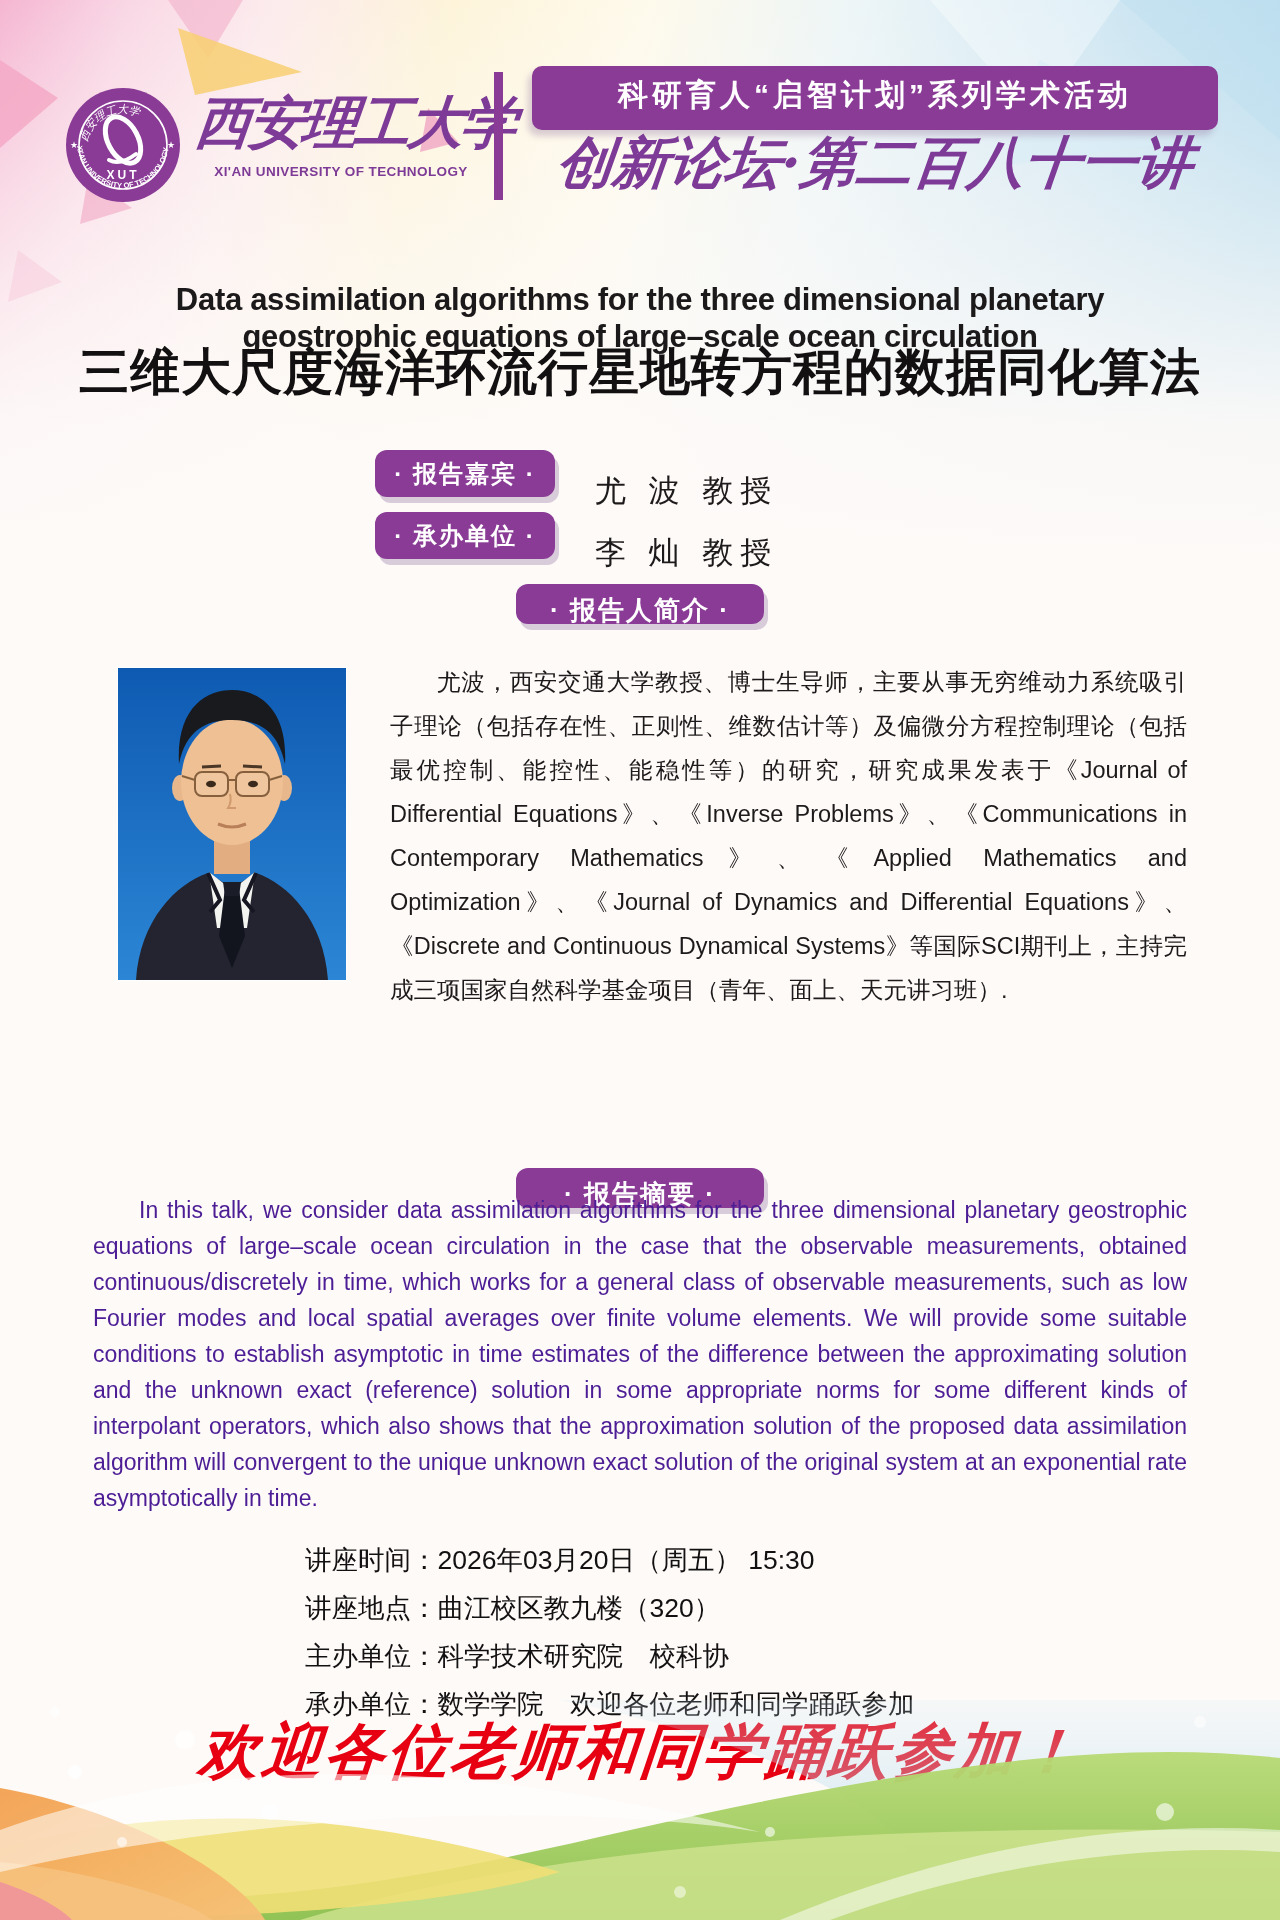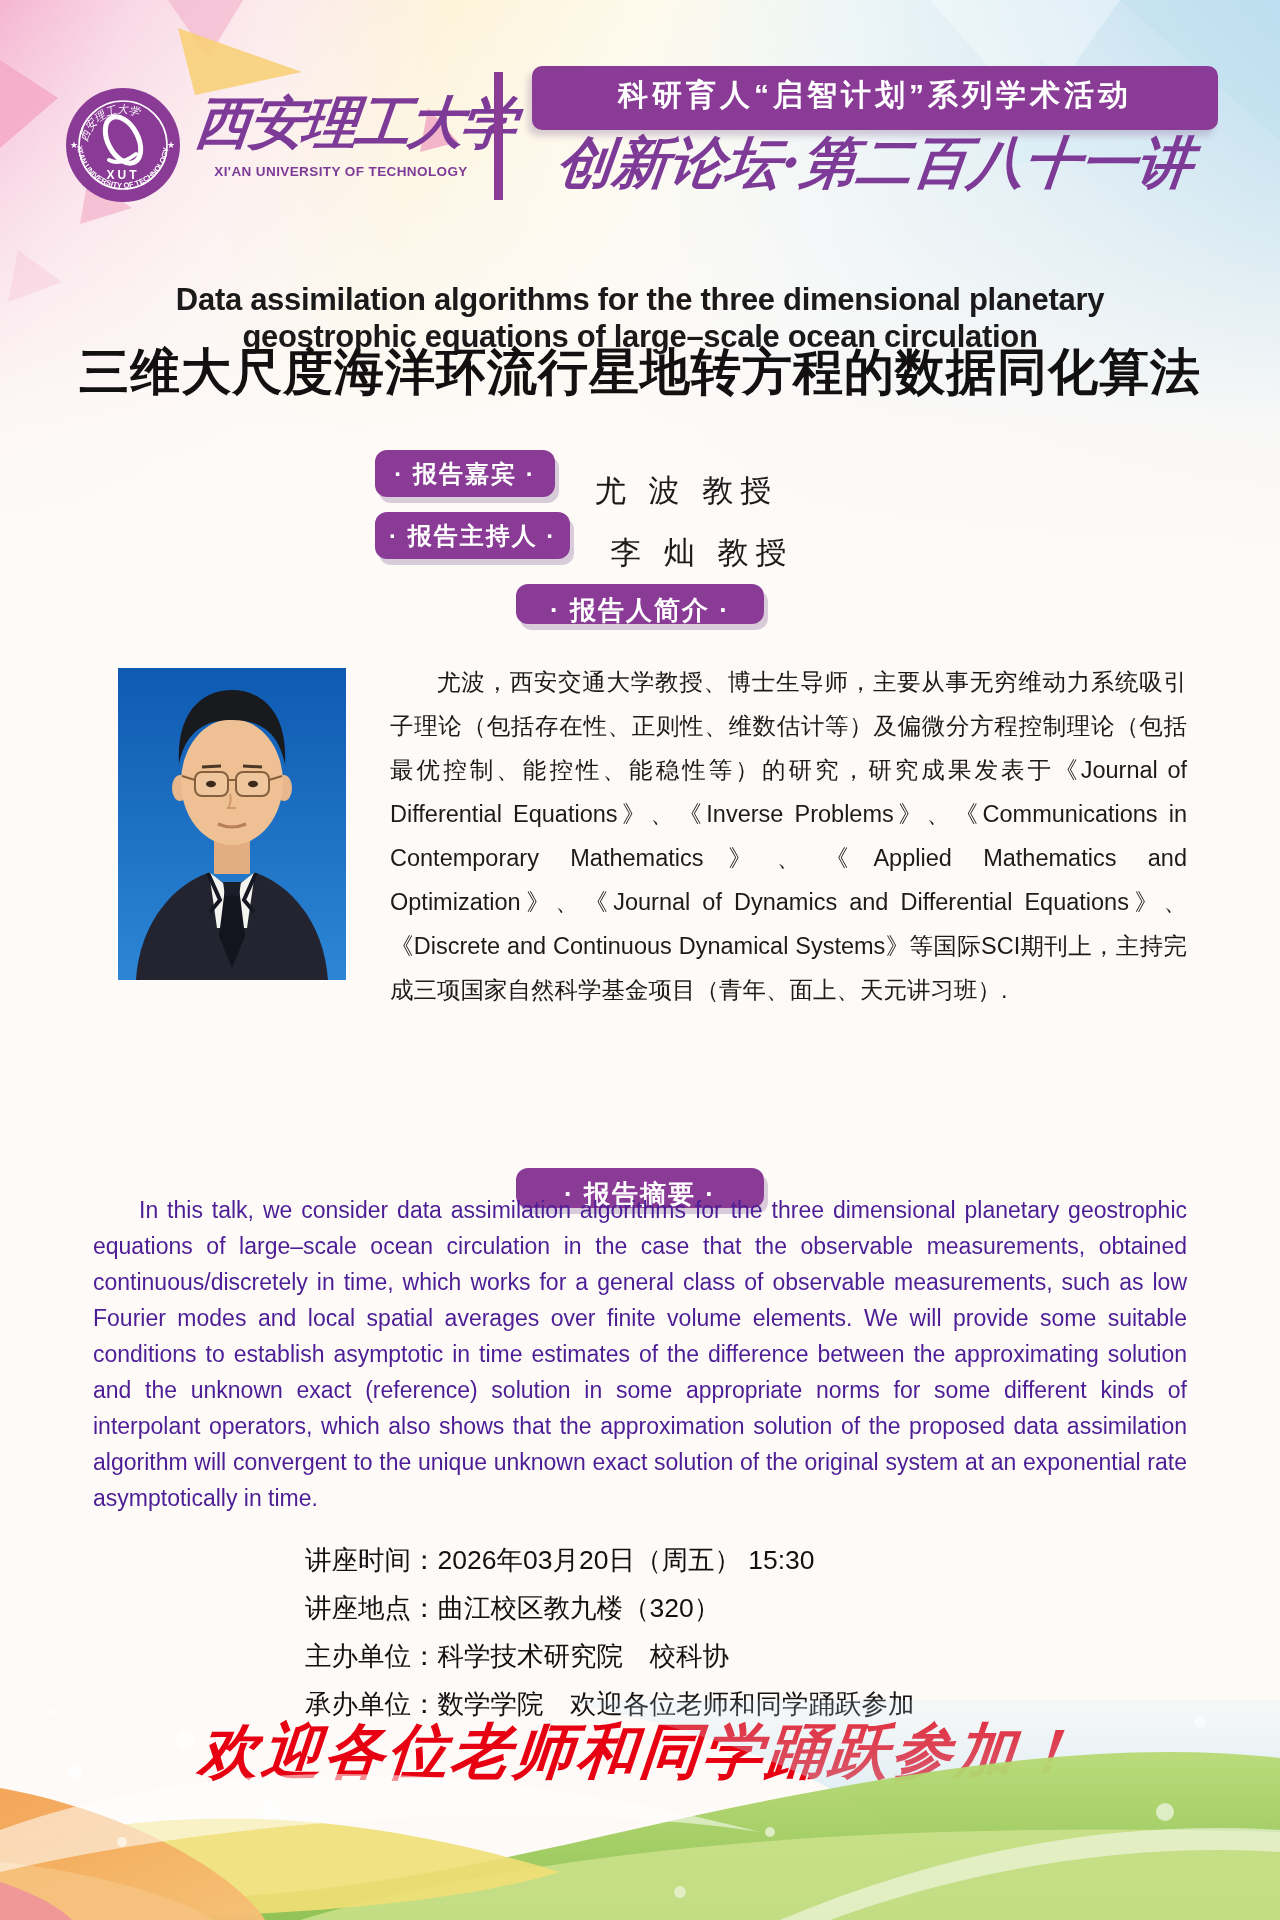--- a/index.html
+++ b/index.html
@@ -148,21 +148,21 @@
     <div>Data assimilation algorithms for the three dimensional planetary</div>
     <div>geostrophic equations of large–scale ocean circulation</div>
   </div>
   <div class="title-cn">三维大尺度海洋环流行星地转方程的数据同化算法</div>
 
   <div class="person-row r1">
     <span class="badge small">· 报告嘉宾 ·</span>
     <span class="person-name">尤 波 教授</span>
   </div>
   <div class="person-row r2">
-    <span class="badge small">· 报告主持人 ·</span>
+    <span class="badge small">· 承办单位 ·</span>
     <span class="person-name">李 灿 教授</span>
   </div>
 
   <div class="section-badge bio-badge">· 报告人简介 ·</div>
 
   <div class="bio-wrap">
     <svg class="photo" viewBox="0 0 228 312">
       <defs>
         <linearGradient id="pbg" x1="0" y1="0" x2="0" y2="1">
           <stop offset="0" stop-color="#0e5ab2"></stop>

